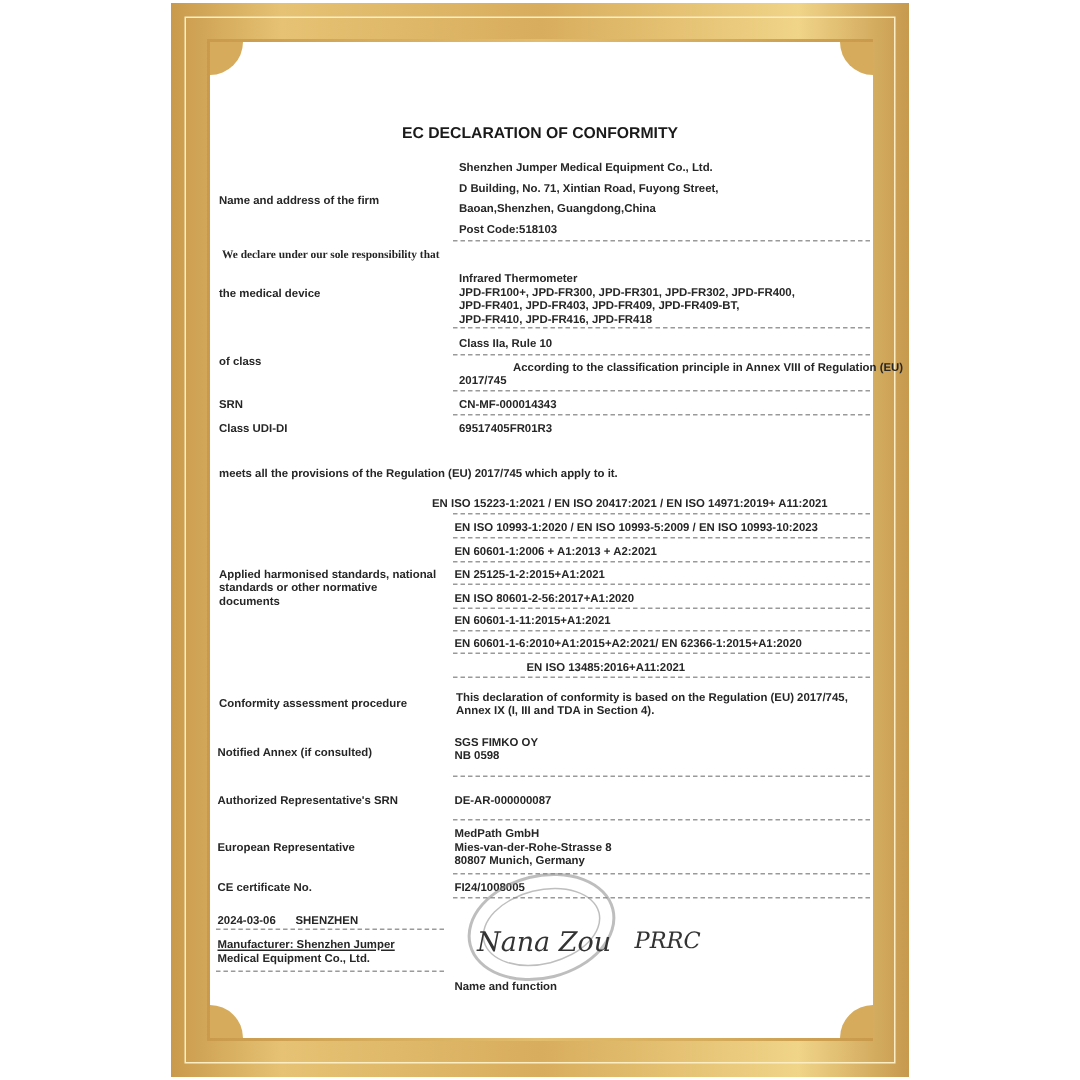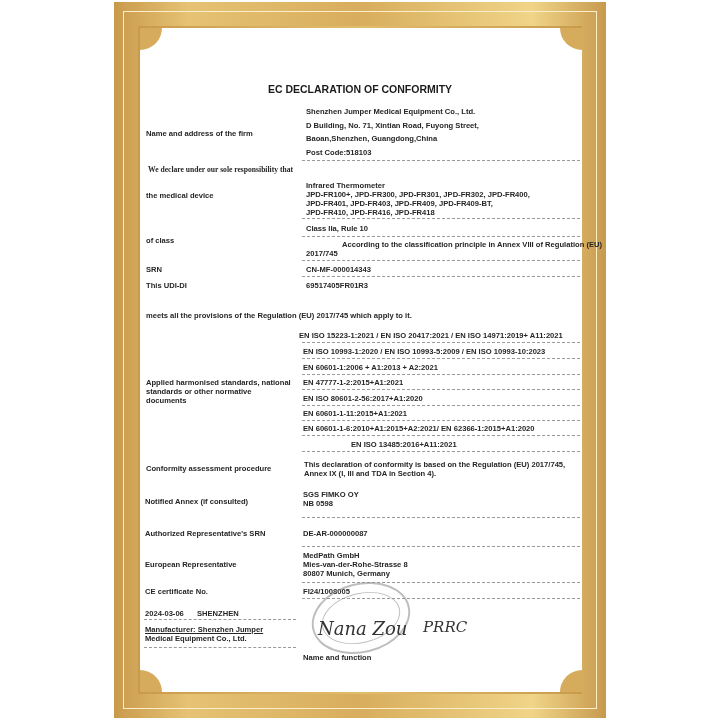--- a/index.html
+++ b/index.html
@@ -61,36 +61,36 @@
 <div class="t" style="left:306px;top:224px;">Class IIa, Rule 10</div>
 <div class="dot" style="left:302px;top:236px;width:278px;"></div>
 <div class="t" style="left:306px;top:240px;margin-left:36px;">According to the classification principle in Annex VIII of Regulation (EU)</div>
 <div class="t" style="left:306px;top:249px;">2017/745</div>
 <div class="dot" style="left:302px;top:260px;width:278px;"></div>
 
 <div class="t" style="left:146px;top:265px;">SRN</div>
 <div class="t" style="left:306px;top:265px;">CN-MF-000014343</div>
 <div class="dot" style="left:302px;top:276px;width:278px;"></div>
 
-<div class="t" style="left:146px;top:281px;">This UDI-DI</div>
+<div class="t" style="left:146px;top:281px;">Class UDI-DI</div>
 <div class="t" style="left:306px;top:281px;">69517405FR01R3</div>
 
 <div class="t" style="left:146px;top:311px;">meets all the provisions of the Regulation (EU) 2017/745 which apply to it.</div>
 
 <div class="t" style="left:146px;top:378px;">Applied harmonised standards, national</div>
 <div class="t" style="left:146px;top:387px;">standards or other normative</div>
 <div class="t" style="left:146px;top:396px;">documents</div>
 
-<div class="t" style="left:299px;top:331px;">EN ISO 15223-1:2021 /  EN ISO 20417:2021 / EN ISO 14971:2019+ A11:2021</div>
+<div class="t" style="left:288px;top:331px;">EN ISO 15223-1:2021 /  EN ISO 20417:2021 / EN ISO 14971:2019+ A11:2021</div>
 <div class="dot" style="left:302px;top:342px;width:278px;"></div>
 <div class="t" style="left:303px;top:347px;">EN ISO 10993-1:2020 / EN ISO 10993-5:2009 / EN ISO 10993-10:2023</div>
 <div class="dot" style="left:302px;top:358px;width:278px;"></div>
 <div class="t" style="left:303px;top:363px;">EN 60601-1:2006 + A1:2013 + A2:2021</div>
 <div class="dot" style="left:302px;top:374px;width:278px;"></div>
-<div class="t" style="left:303px;top:378px;">EN 47777-1-2:2015+A1:2021</div>
+<div class="t" style="left:303px;top:378px;">EN 25125-1-2:2015+A1:2021</div>
 <div class="dot" style="left:302px;top:389px;width:278px;"></div>
 <div class="t" style="left:303px;top:394px;">EN ISO 80601-2-56:2017+A1:2020</div>
 <div class="dot" style="left:302px;top:405px;width:278px;"></div>
 <div class="t" style="left:303px;top:409px;">EN 60601-1-11:2015+A1:2021</div>
 <div class="dot" style="left:302px;top:420px;width:278px;"></div>
 <div class="t" style="left:303px;top:424px;">EN 60601-1-6:2010+A1:2015+A2:2021/ EN 62366-1:2015+A1:2020</div>
 <div class="dot" style="left:302px;top:435px;width:278px;"></div>
 <div class="t" style="left:303px;top:440px;padding-left:48px;">EN ISO 13485:2016+A11:2021</div>
 <div class="dot" style="left:302px;top:451px;width:278px;"></div>
 

